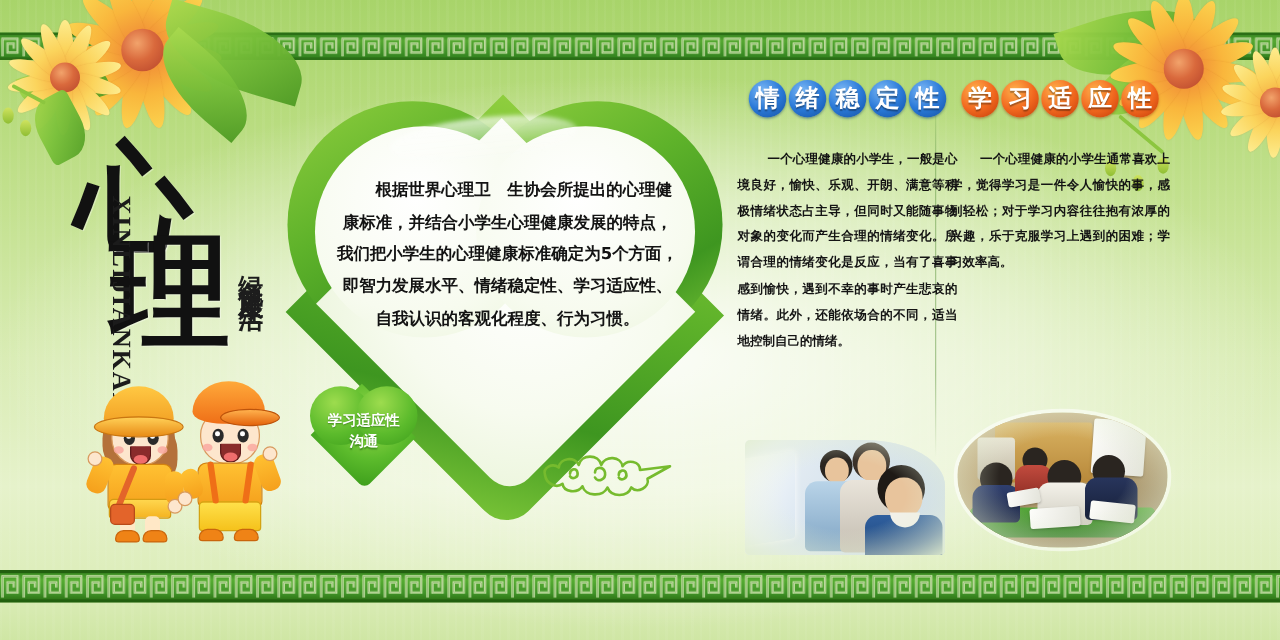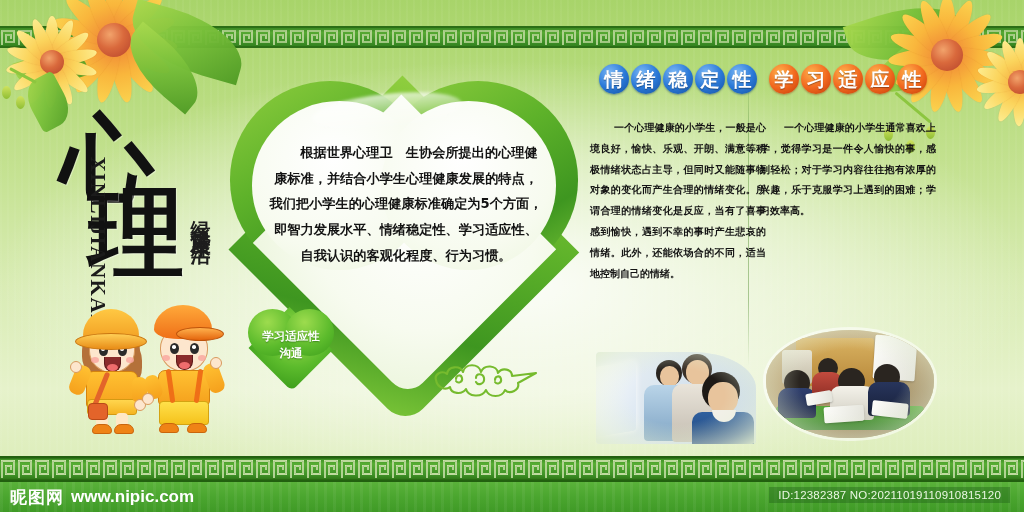--- a/index.html
+++ b/index.html
@@ -539,20 +539,14 @@
           <path d="M2 22 L2 5 L14 5 L14 18 L6 18 L6 10 L11 10 L11 14" fill="none" stroke="#d9f0b6" stroke-width="1.8"></path>
           <path d="M2 22 L2 5 L14 5 L14 18 L6 18 L6 10 L11 10 L11 14" fill="none" stroke="#1f5e10" stroke-width="0.55" opacity=".55"></path>
         </pattern>
       </defs>
       <rect x="0" y="0" width="1024" height="26" fill="url(#mk-bot)"></rect>
       <rect x="0" y="0" width="1024" height="2.5" fill="#22600f"></rect>
       <rect x="0" y="23.5" width="1024" height="2.5" fill="#22600f"></rect>
     </svg>
   </div>
 
-  <div id="footer">
-    <div id="footer-texture"></div>
-    <span id="wm-cn">昵图网</span>
-    <span id="wm-url">www.nipic.com</span>
-    <span id="wm-id">ID:12382387 NO:20211019110910815120</span>
-  </div>
 
 </div>
 
 </body></html>

